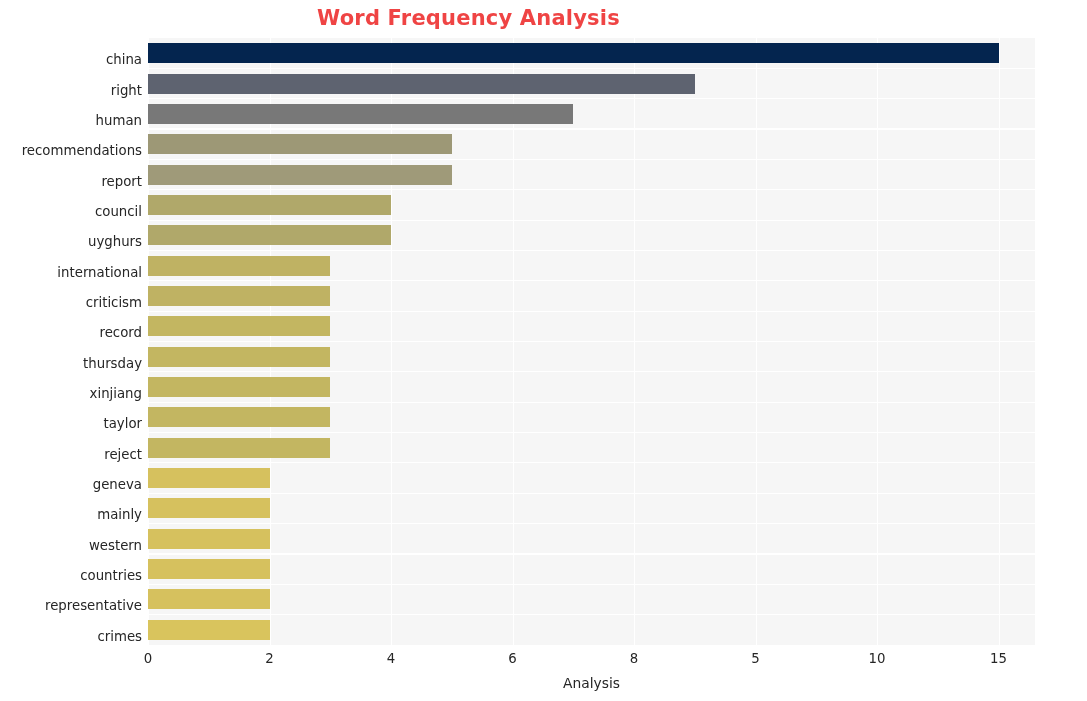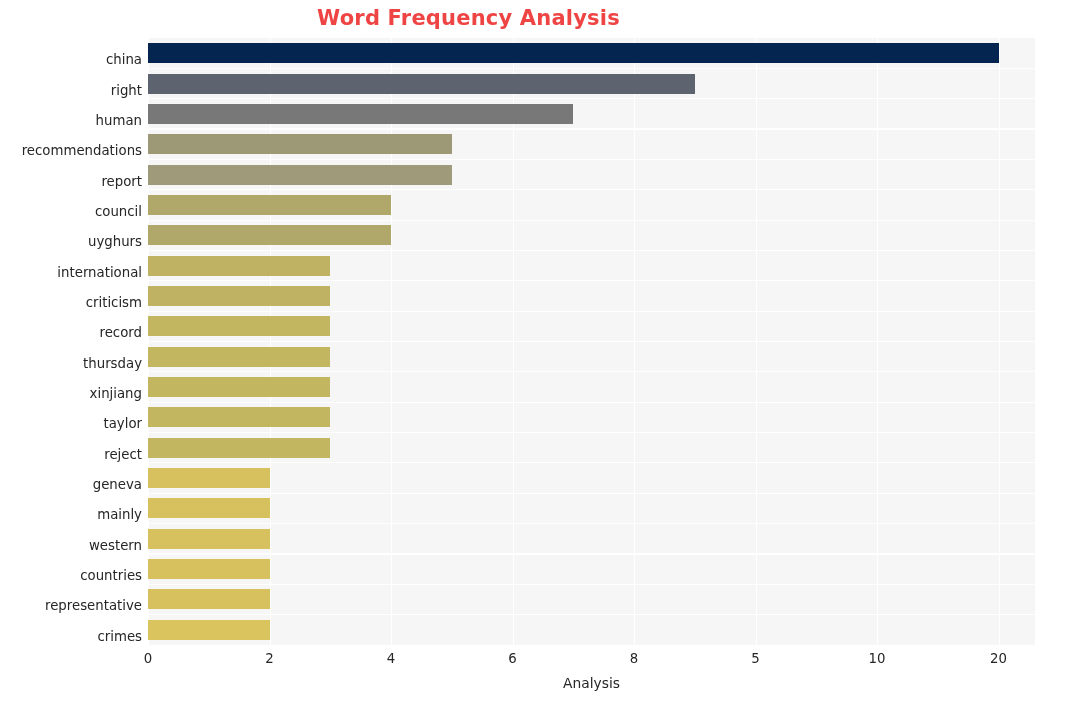--- a/index.html
+++ b/index.html
@@ -229,18 +229,18 @@
       <div class="ytick-item" style="top: 622.825px;">crimes</div>
     </div>
   <div id="xtick-layer">
       <div class="xtick-item" style="left: 118px;">0</div>
       <div class="xtick-item" style="left: 239.507px;">2</div>
       <div class="xtick-item" style="left: 361.014px;">4</div>
       <div class="xtick-item" style="left: 482.521px;">6</div>
       <div class="xtick-item" style="left: 604.027px;">8</div>
       <div class="xtick-item" style="left: 725.534px;">5</div>
       <div class="xtick-item" style="left: 847.041px;">10</div>
-      <div class="xtick-item" style="left: 968.548px;">20</div>
+      <div class="xtick-item" style="left: 968.548px;">15</div>
     </div>
 
   <div id="xlabel">Analysis</div>
 
 </div>
 
 </body></html>

